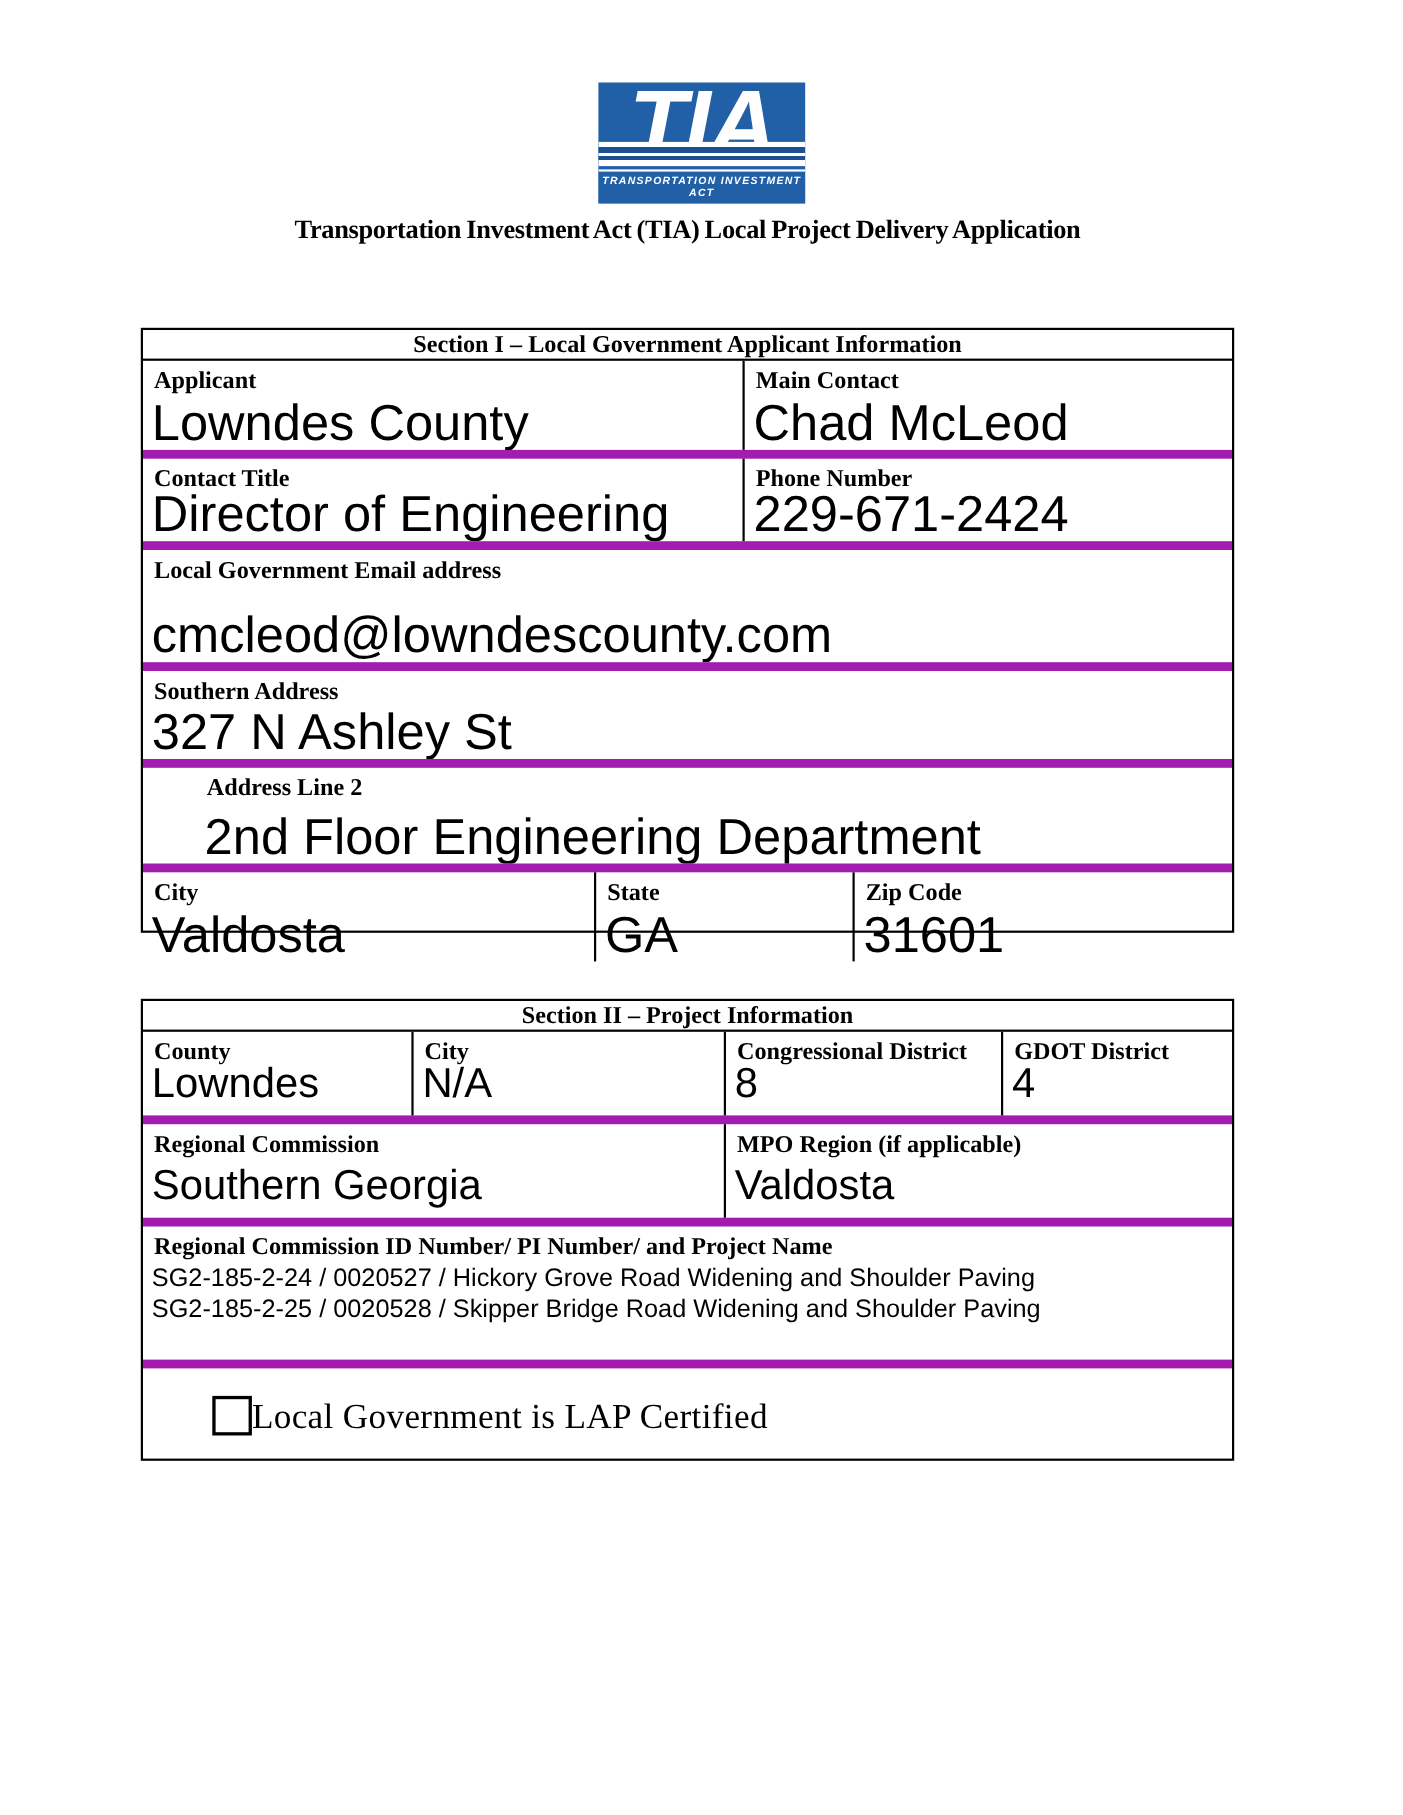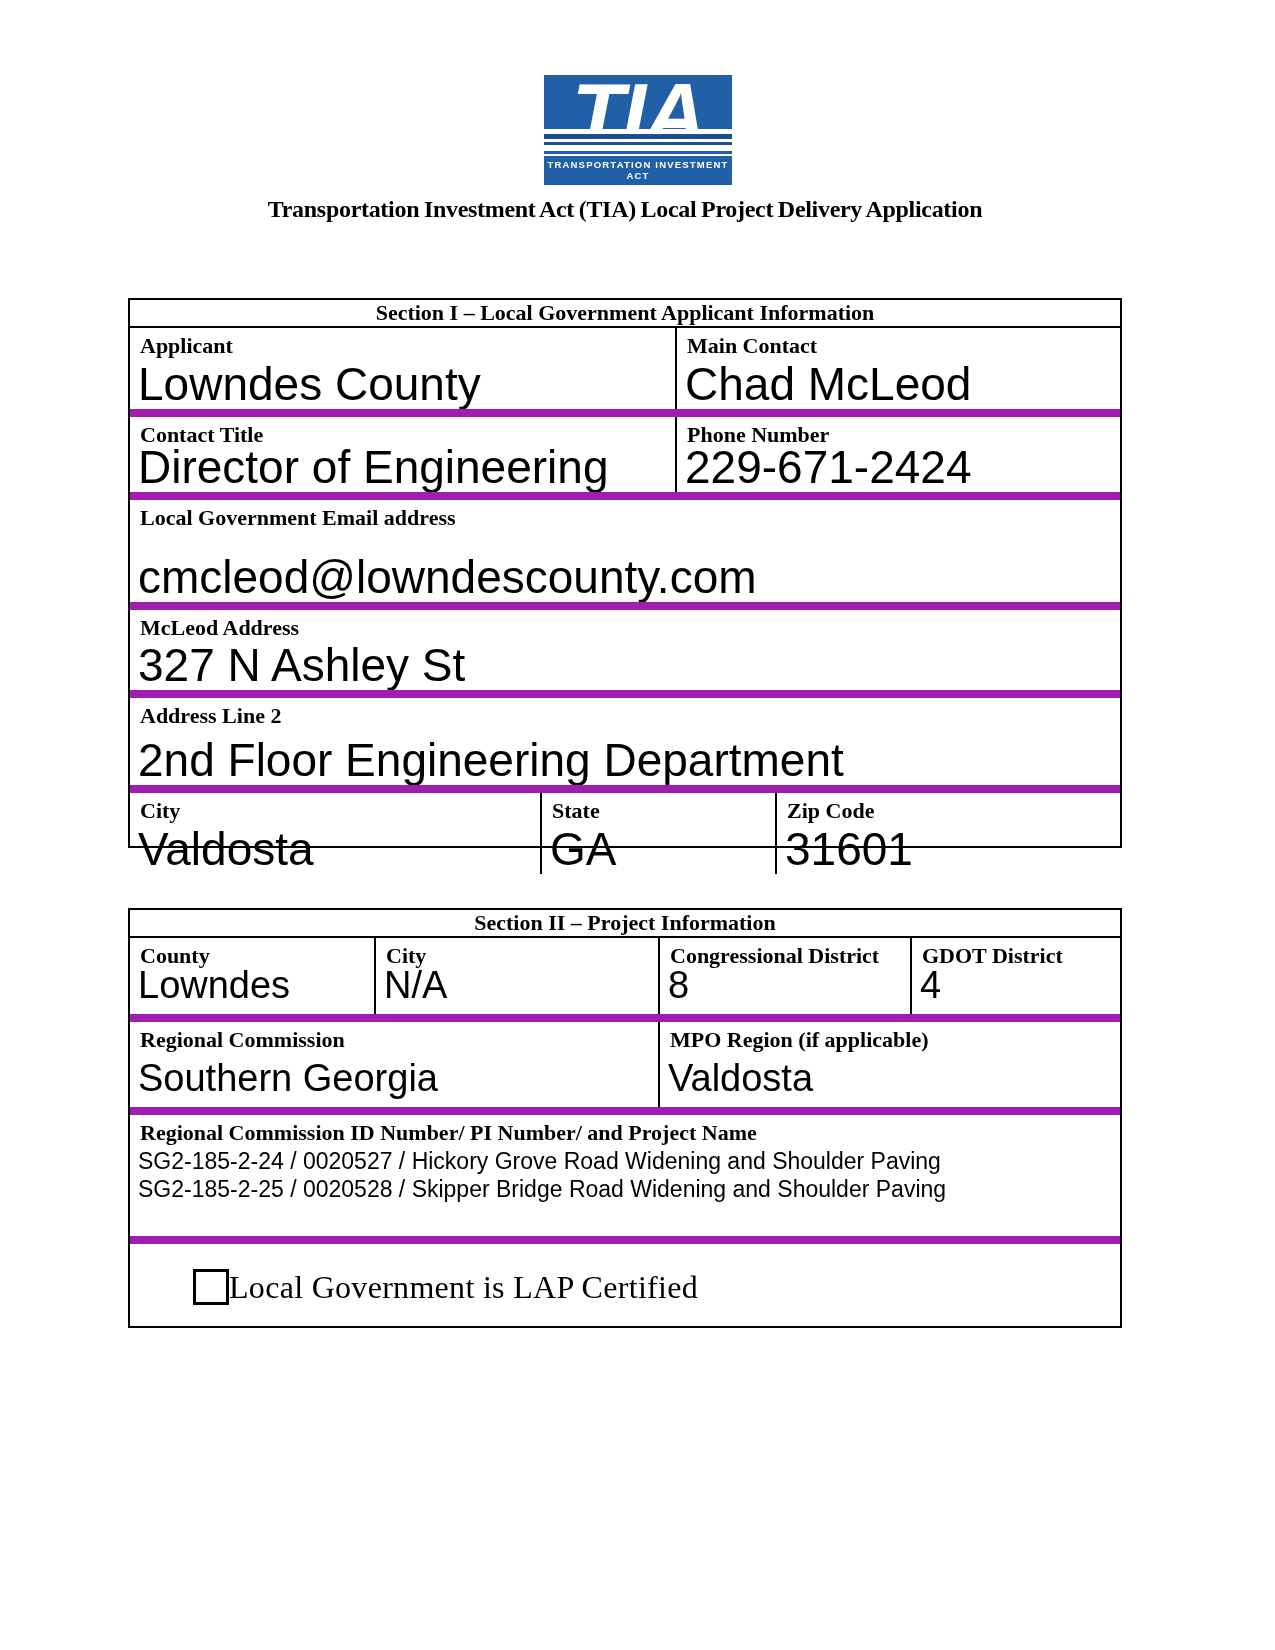--- a/index.html
+++ b/index.html
@@ -39,20 +39,21 @@
   .logo-caption{
     position:absolute;left:0;bottom:0;width:100%;
     border-top:2px solid #ffffff;
     padding:3px 0 4px 0;
     text-align:center;
     font-family:"Liberation Sans", sans-serif;
     font-weight:bold;
     font-size:9.5px;letter-spacing:1.2px;
     color:#ffffff;
     background:#2160A6;
+    font-style:italic;
   }
 
   
   .doc-title{
     position:absolute;left:0;top:196px;width:1250px;
     text-align:center;
     font-weight:bold;font-size:24px;letter-spacing:-0.3px;
     word-spacing:-1px;
   }
 
@@ -113,21 +114,21 @@
     border:3px solid #000;
     margin-left:63px;
     background:#fff;
   }
   .chk-label{
     font-size:32px;letter-spacing:0.3px;
   }
 
   
   .s1-r1{height:89px;} .s1-r2{height:83px;} .s1-r3{height:110px;}
-  .s1-r4{height:88px;} .s1-r5{height:95px;} .s1-r6{height:81px;}
+  .s1-r4{height:88px;} .s1-r5{height:95px;padding-left:48px;} .s1-r6{height:81px;}
   .s2-r1{height:84px;} .s2-r2{height:93px;} .s2-r3{height:129px;} .s2-r4{height:86px;}
 
   
   .w-547{width:547px;} .w-447{flex:1;}
   .w-412{width:412px;} .w-235{width:235px;} .w-347{flex:1;}
   .w-246{width:246px;} .w-284{width:284px;} .w-271{width:252px;} .w-193{flex:1;}
   .w-530{width:530px;} .w-464{flex:1;}
   .w-full{width:100%;}
 </style>
 </head>
@@ -170,21 +171,21 @@
 
     <div class="trow s1-r3">
       <div class="tcell w-full">
         <span class="flabel">Local Government Email address</span>
         <span class="fvalue">cmcleod@lowndescounty.com</span>
       </div>
     </div>
 
     <div class="trow s1-r4">
       <div class="tcell w-full">
-        <span class="flabel">McLeod Address</span>
+        <span class="flabel">Southern Address</span>
         <span class="fvalue">327 N Ashley St</span>
       </div>
     </div>
 
     <div class="trow s1-r5">
       <div class="tcell w-full">
         <span class="flabel">Address Line 2</span>
         <span class="fvalue">2nd Floor Engineering Department</span>
       </div>
     </div>

